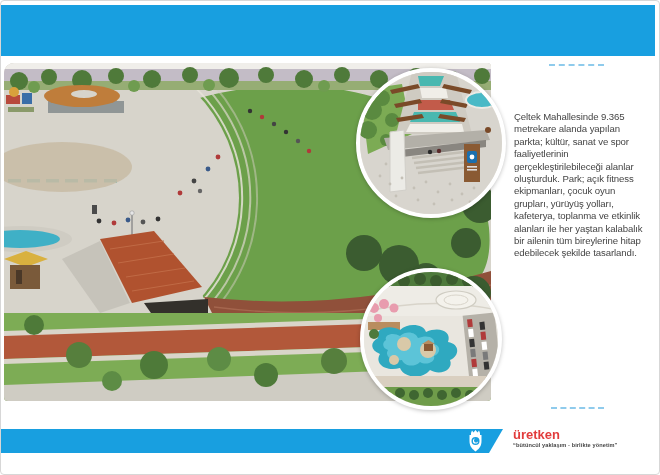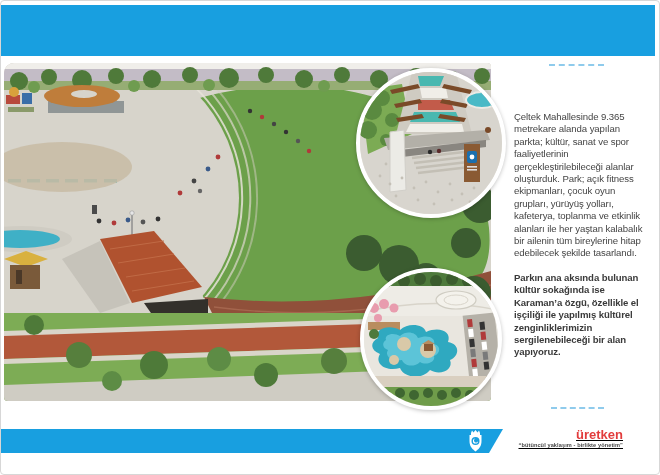--- a/index.html
+++ b/index.html
@@ -29,21 +29,21 @@
   .textcol .p2{margin-top:12px;font-weight:700;color:#3a3a3a;}
   .dash{position:absolute;height:0;border-top:2px dashed #8fcbec;}
   .dash-top{left:548px;top:63px;width:55px;}
   .dash-bottom{left:550px;top:406px;width:53px;}
   .footerbar{
     position:absolute;left:0;top:428px;width:502px;height:24px;background:#189fe0;
     -webkit-clip-path:polygon(0 0,100% 0,calc(100% - 14px) 100%,0 100%);
     clip-path:polygon(0 0,100% 0,calc(100% - 14px) 100%,0 100%);
   }
   .footer-crest{position:absolute;left:466px;top:429px;width:17px;height:22px;z-index:4;}
-  .brand{position:absolute;left:512px;top:427px;width:110px;text-align:right;z-index:4;text-decoration:underline;}
+  .brand{position:absolute;left:512px;top:427px;width:110px;text-align:left;z-index:4;}
   .brand .b1{font-size:13px;font-weight:800;color:#e23c3c;line-height:13px;}
   .brand .b2{font-size:13px;font-weight:400;color:#c9ced4;line-height:12px;}
   .brand .b3{margin-top:1px;font-size:5.6px;font-weight:700;color:#454545;letter-spacing:.1px;}
 </style>
 </head>
 <body>
 
 <div class="page">
 
   <div class="topbar"></div>
@@ -337,21 +337,20 @@
         <circle cx="92" cy="121" r="5"></circle>
           <circle cx="106" cy="123" r="5"></circle>
           <circle cx="120" cy="121" r="5"></circle>
         <circle cx="132" cy="123" r="4"></circle>
       </g>
     </svg>
   </div>
 
   <div class="textcol">
     <p class="p1">Çeltek Mahallesinde 9.365 metrekare alanda yapılan parkta; kültür, sanat ve spor faaliyetlerinin gerçekleştirilebileceği alanlar oluşturduk. Park; açık fitness ekipmanları, çocuk oyun grupları, yürüyüş yolları, kafeterya, toplanma ve etkinlik alanları ile her yaştan kalabalık bir ailenin tüm bireylerine hitap edebilecek şekilde tasarlandı.</p>
-    <p class="p2">Parkın ana aksında bulunan kültür sokağında ise Karaman’a özgü, özellikle el işçiliği ile yapılmış kültürel zenginliklerimizin sergilenebileceği bir alan yapıyoruz.</p>
   </div>
 
   <div class="dash dash-bottom"></div>
 
   <div class="footerbar"></div>
 
   <svg class="footer-crest" viewBox="0 0 17 22" xmlns="http://www.w3.org/2000/svg">
     <polygon points="4,3 5,0.5 6.5,2.5 8.5,0 10.5,2.5 12,0.5 13,3 13,5 4,5" fill="#ffffff"></polygon>
     <path d="M2.5,5 L14.5,5 L14.5,11 C14.5,17 11,19.6 8.5,21.4 C6,19.6 2.5,17 2.5,11 Z" fill="#ffffff"></path>
     <circle cx="8.5" cy="11" r="4" fill="#189fe0"></circle>

